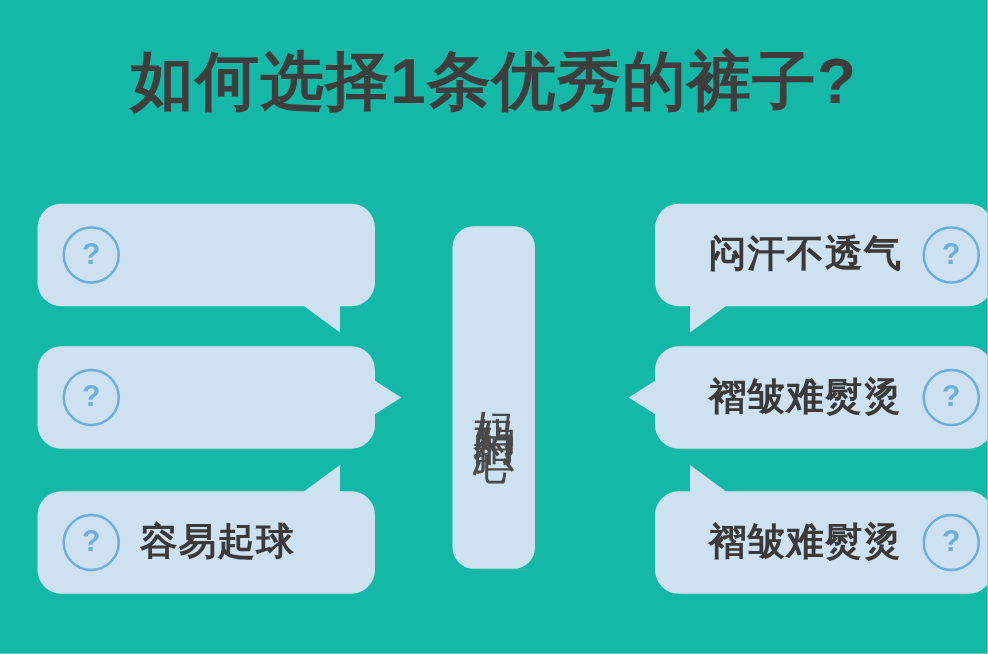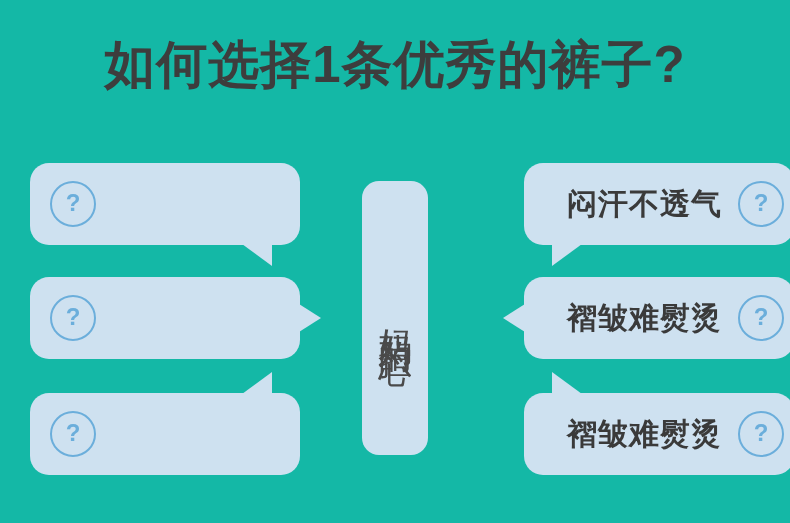--- a/index.html
+++ b/index.html
@@ -189,20 +189,21 @@
     </span>
     <span class="tail tail-mr-right"></span>
   </div>
 
   <div class="bubble left-card" style="left:30px; top:393px; width:270px; height:82px;">
     <span class="q-icon">
       <svg width="28" height="28" viewBox="0 0 28 28" aria-hidden="true">
         <text x="14" y="21" text-anchor="middle" font-family="Liberation Sans, sans-serif" font-size="24" font-weight="bold" fill="#6baedb">?</text>
       </svg>
     </span>
+    <span class="card-text">容易起球</span>
     <span class="tail tail-tr-up"></span>
   </div>
 
   <div class="center-card">
     <span class="center-text">妈妈的担心</span>
   </div>
 
   <div class="bubble right-card" style="left:490px; top:163px; width:270px; height:82px;">
     <span class="card-text">闷汗不透气</span>
     <span class="q-icon">

